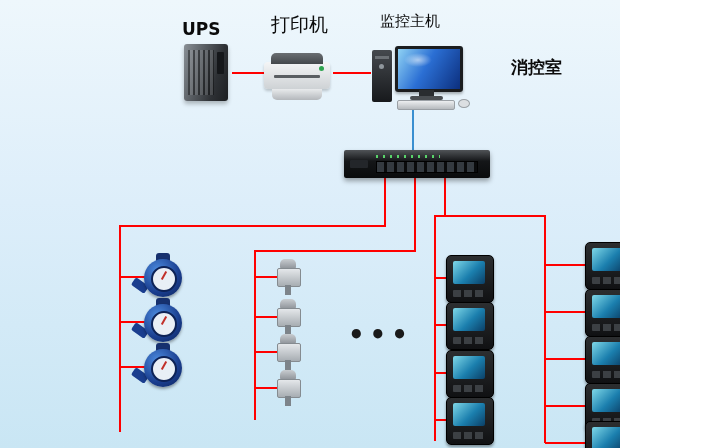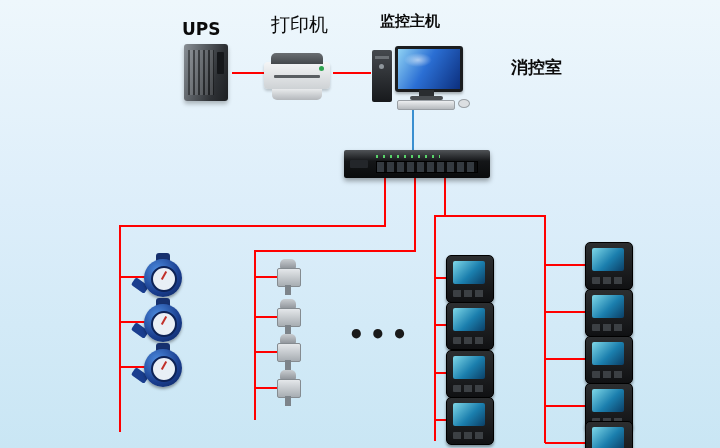--- a/index.html
+++ b/index.html
@@ -1,25 +1,25 @@
 <!DOCTYPE html>
 <html style="--line-red: #ff0000; --line-blue: #3a8fd0;"><head>
 <meta charset="utf-8">
 <style>
   html,body{margin:0;padding:0;background:#fff;font-family:"DejaVu Sans","Liberation Sans",sans-serif;}
   :root{--line-red:#ff0000;--line-blue:#3a8fd0;}
-  .stage{position:relative;width:720px;height:448px;overflow:hidden;
+  .stage{position:relative;width:620px;height:448px;overflow:hidden;
          background:linear-gradient(180deg,#eef7fc 0%,#ddeefa 45%,#c9e6f4 100%);}
   .lines{position:absolute;left:0;top:0;z-index:1;}
   .lines line.red{stroke:var(--line-red);stroke-width:2;}
   .lines line.blue{stroke:var(--line-blue);stroke-width:2;}
   .label{position:absolute;z-index:3;color:#0b0b0b;white-space:nowrap;}
   .lb-ups{left:182px;top:19px;font-size:17px;font-weight:600;}
   .lb-printer{left:271px;top:12px;font-size:19px;font-weight:400;}
-  .lb-host{left:380px;top:12px;font-size:15px;font-weight:700;}
+  .lb-host{left:380px;top:12px;font-size:15px;font-weight:400;}
   .lb-room{left:511px;top:56px;font-size:17px;font-weight:600;}
   .ellipsis{position:absolute;left:348px;top:320px;z-index:3;font-size:26px;font-weight:700;
             letter-spacing:5px;color:#1a1a1a;}
   .dev{position:absolute;z-index:2;}
 
   
   .ups{left:184px;top:44px;width:44px;height:57px;border-radius:3px;
        background:linear-gradient(105deg,#8a9096 0%,#5a5f64 35%,#2e3135 70%,#1d1f22 100%);
        box-shadow:0 3px 4px rgba(0,0,0,.25);}
   .ups-vents{position:absolute;left:4px;top:6px;right:14px;bottom:6px;

